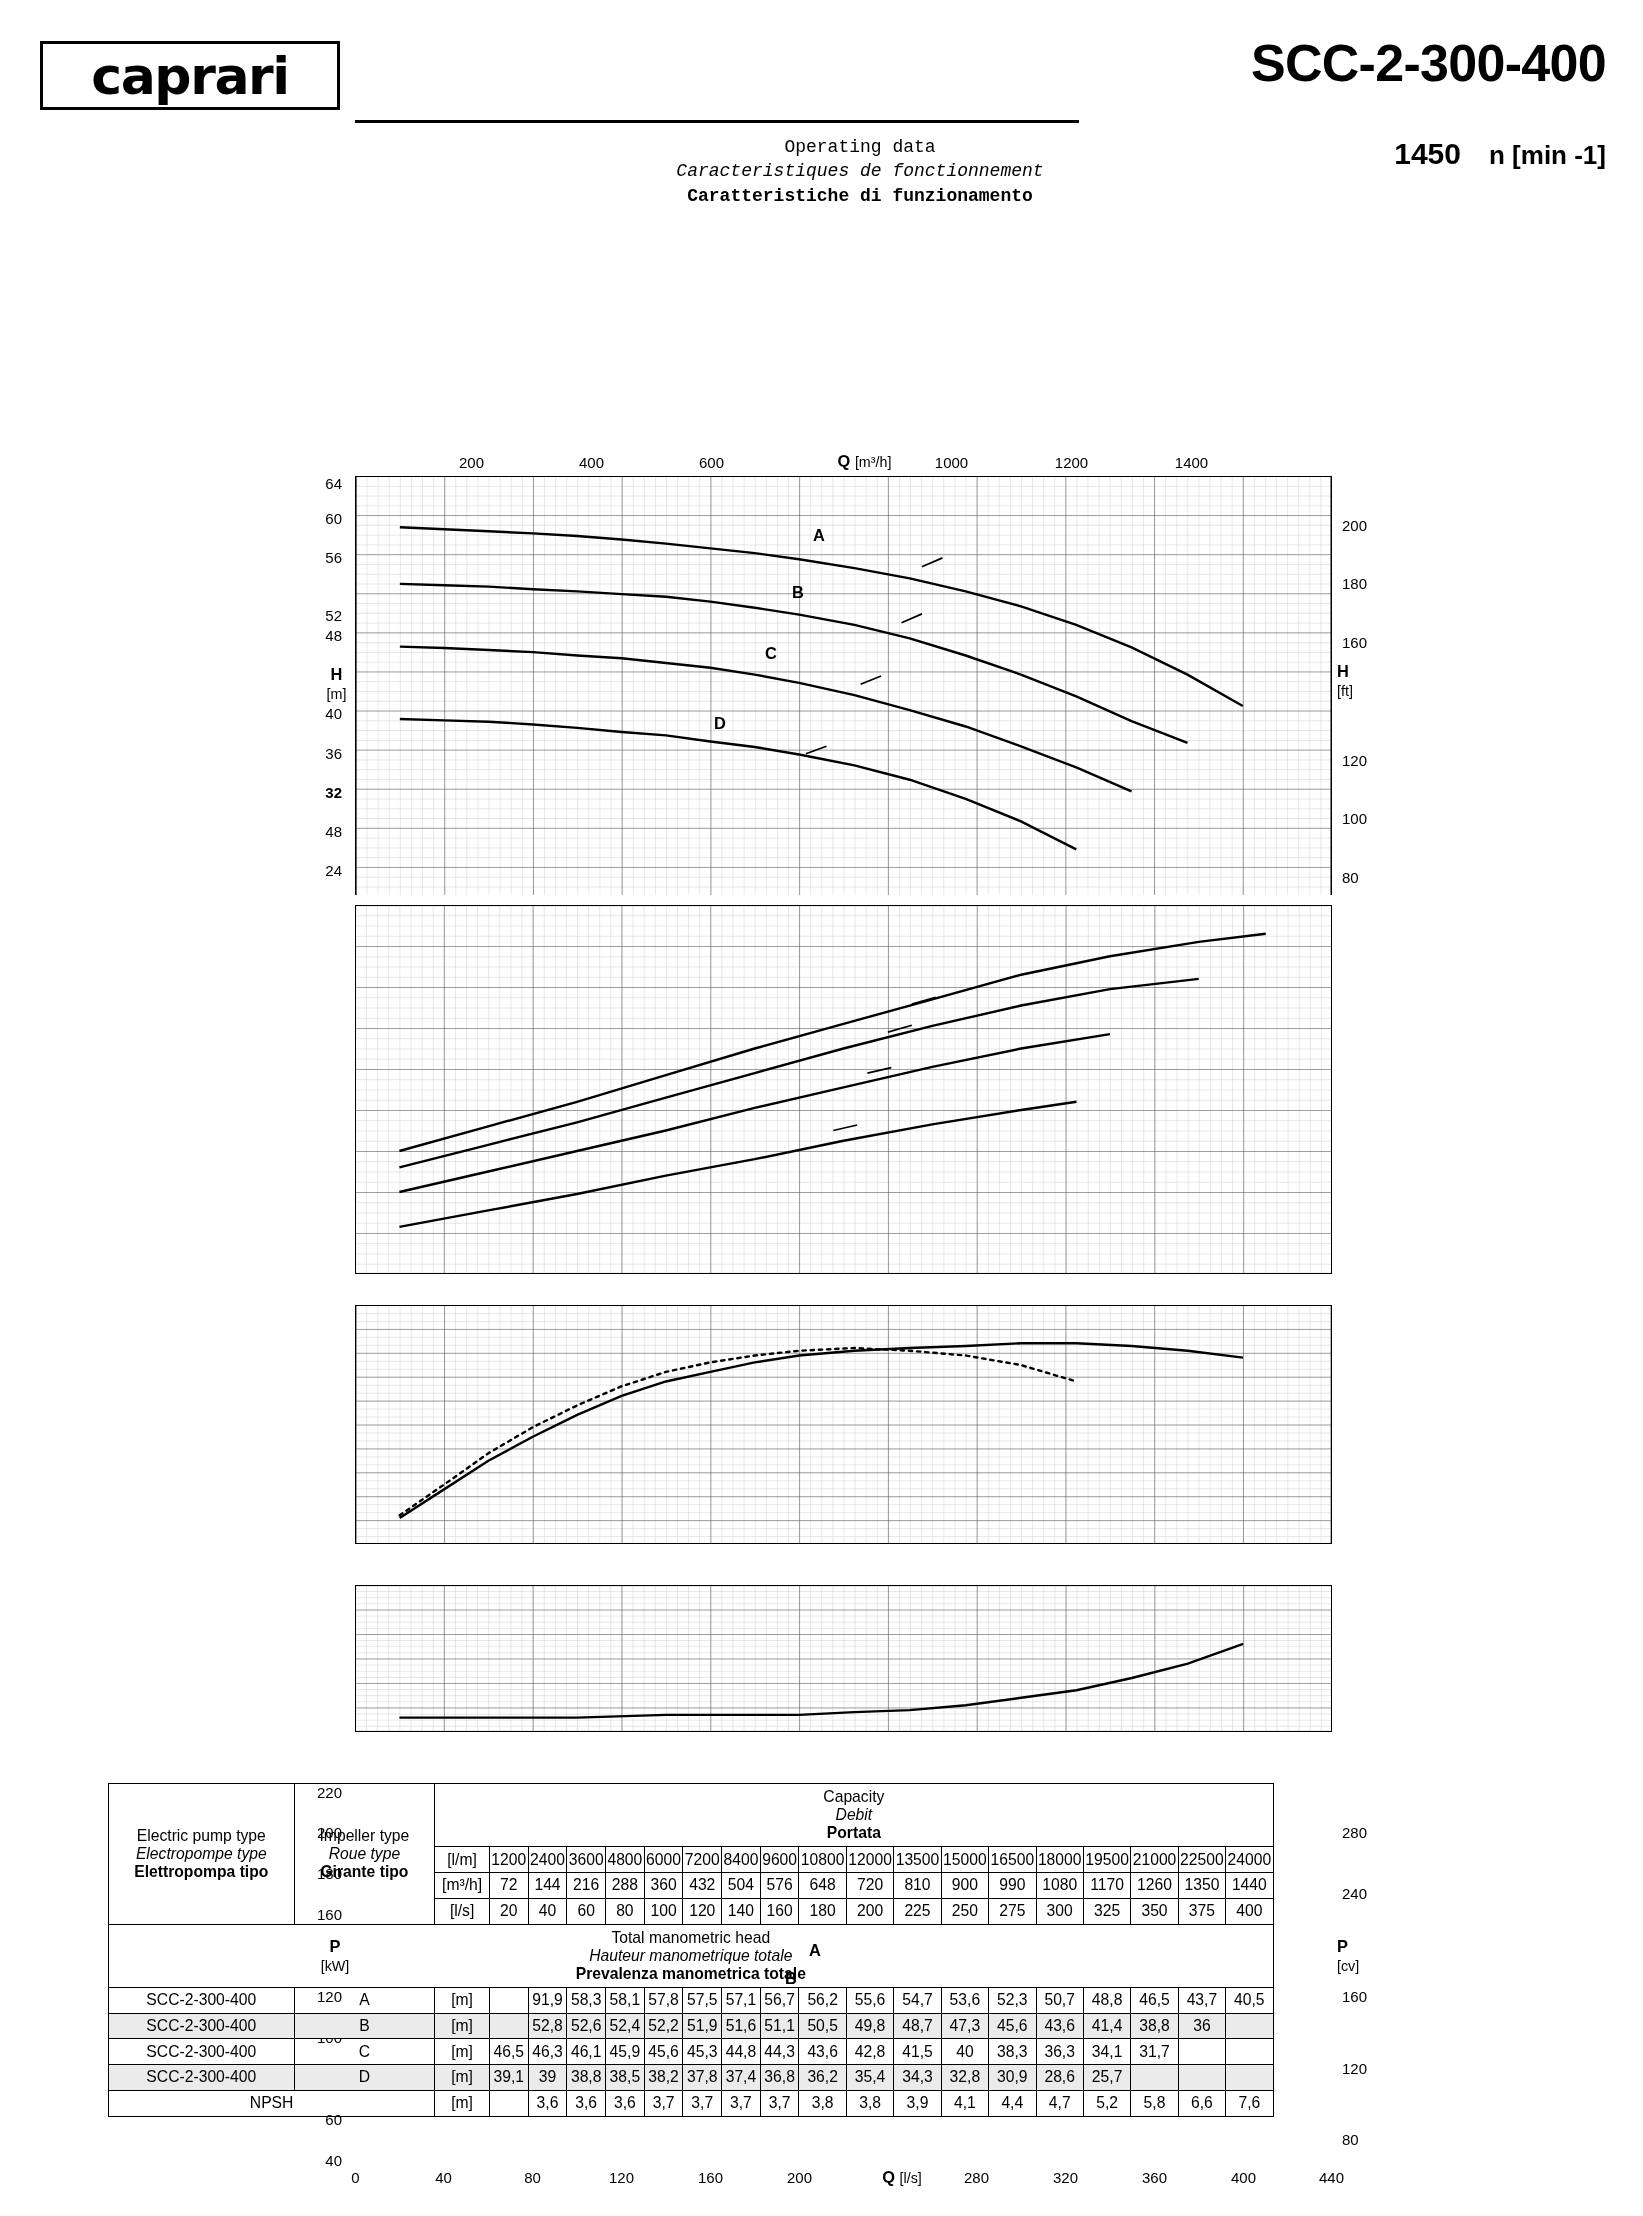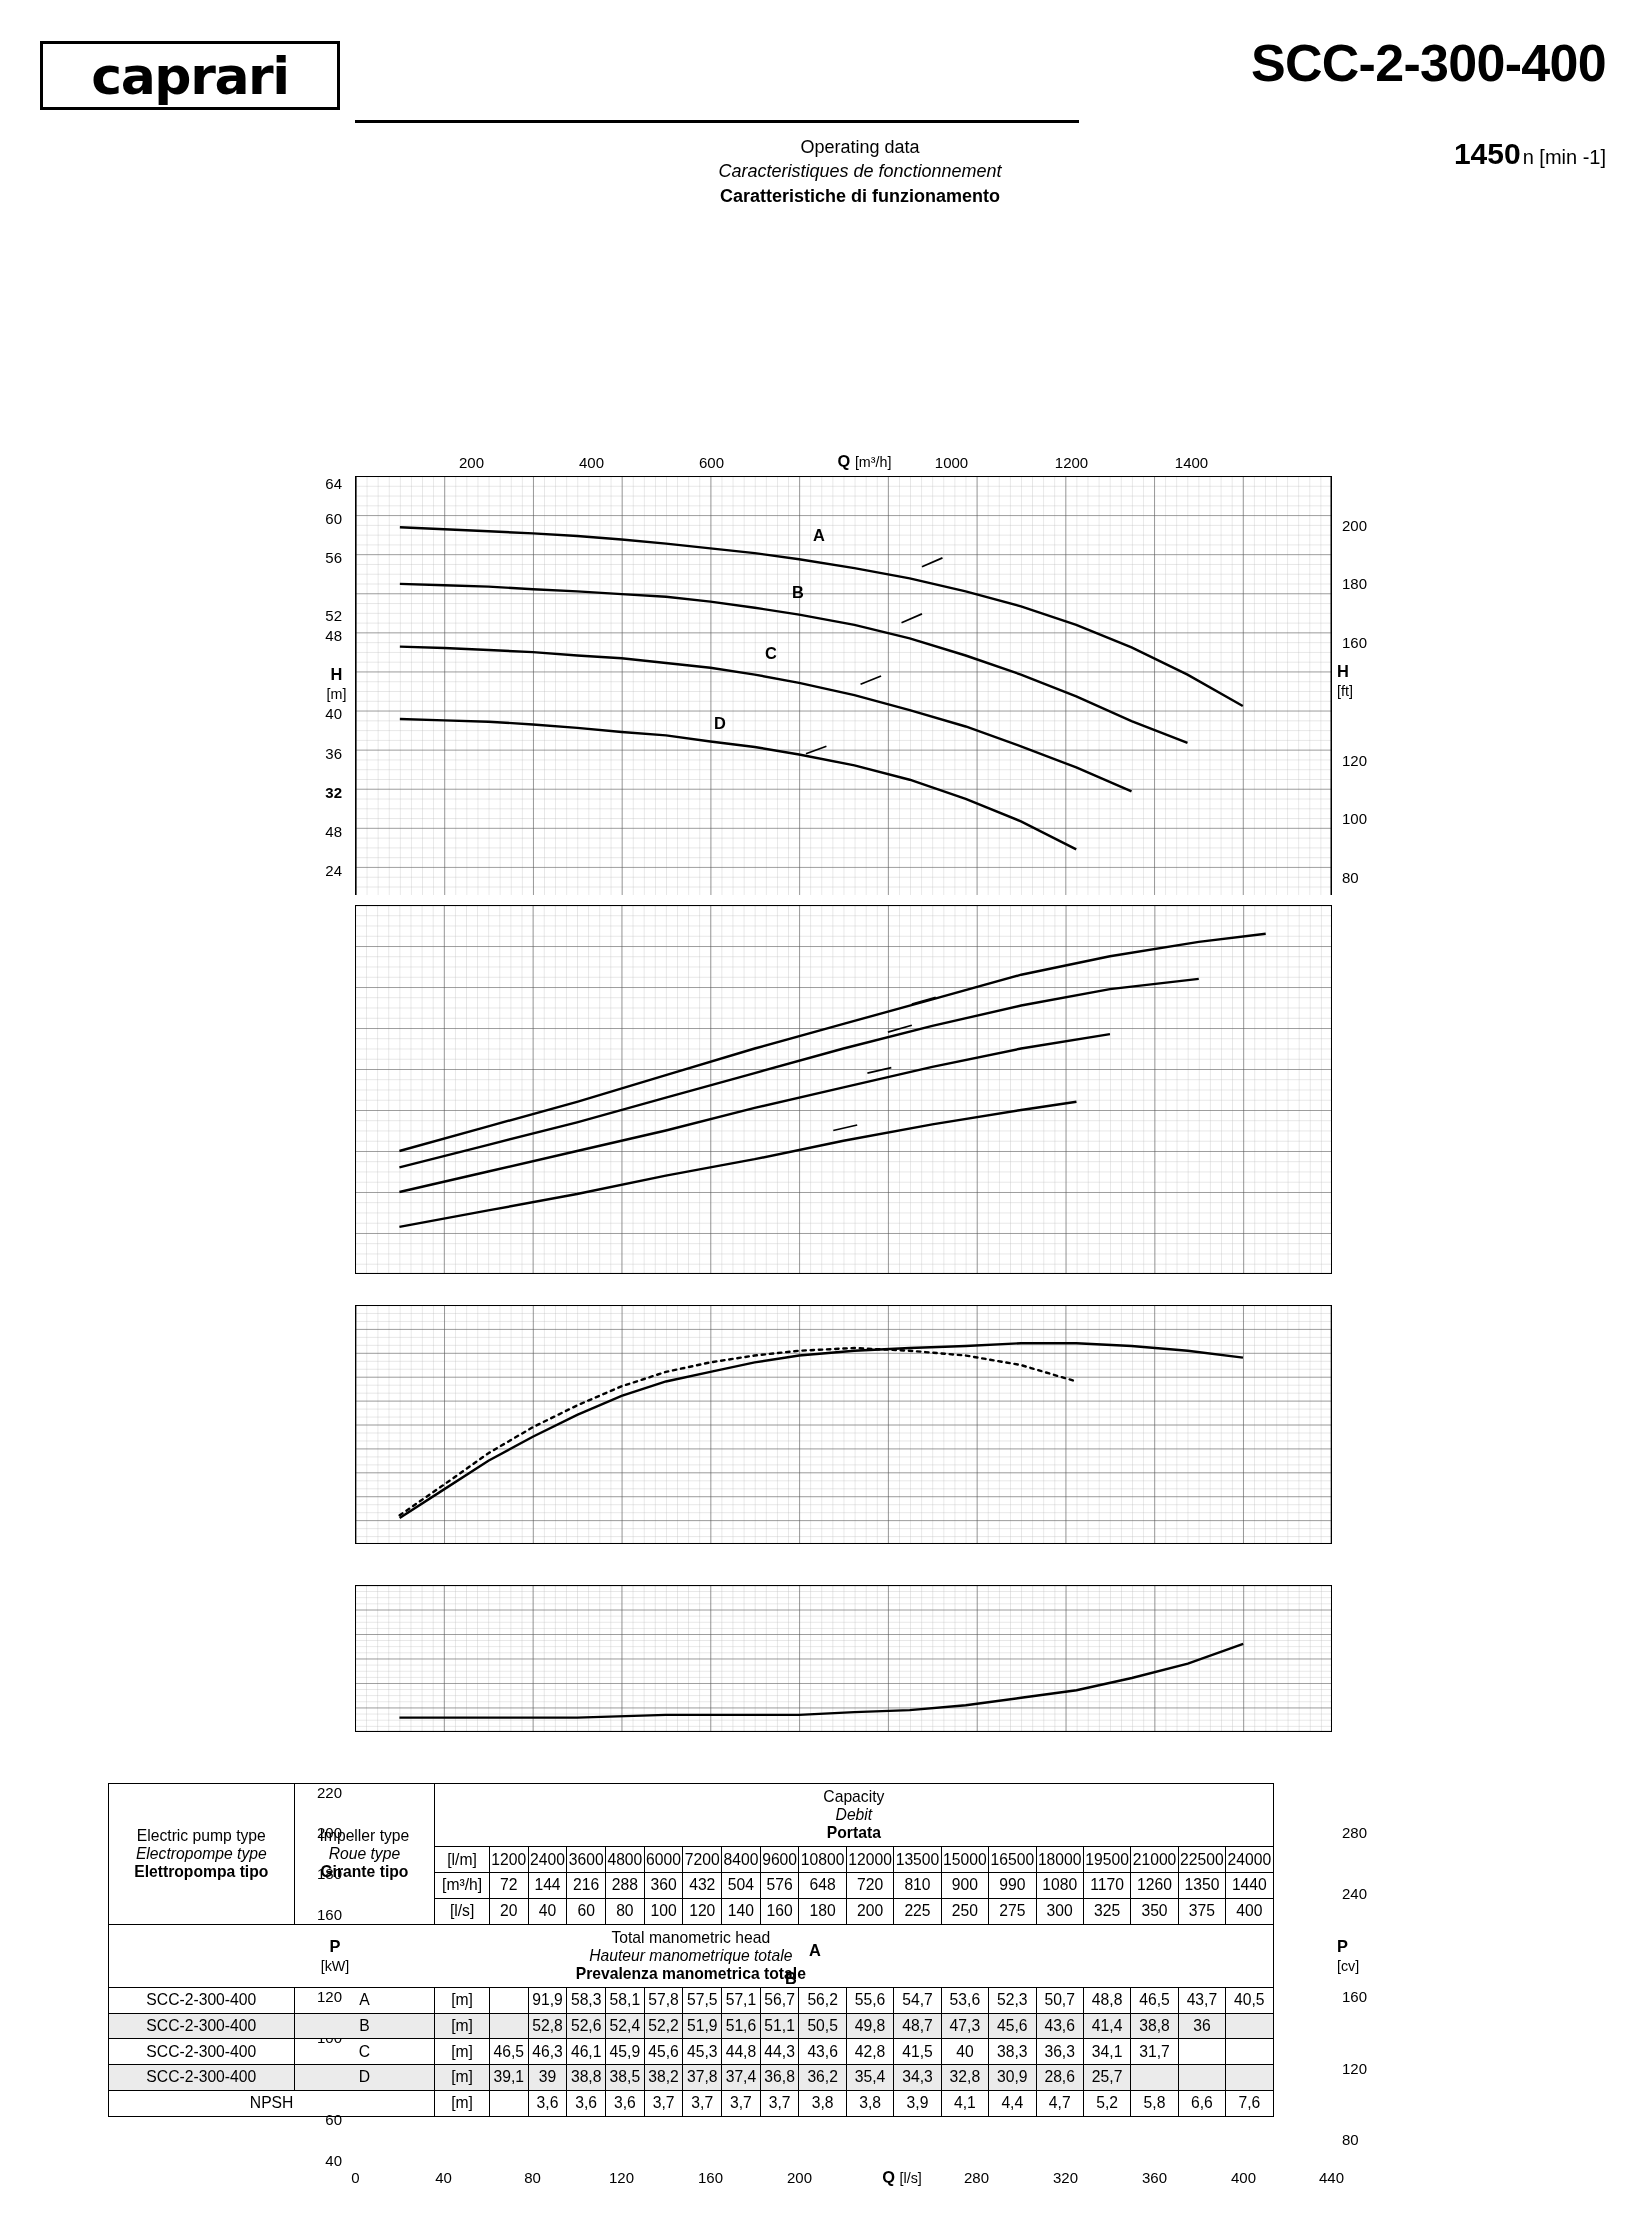--- a/index.html
+++ b/index.html
@@ -6,22 +6,22 @@
   body{width:1644px;height:2216px;font-family:"Liberation Sans",sans-serif;color:#000;position:relative;}
   .page{position:relative;width:1644px;height:2216px;}
 
   
   .logo{position:absolute;left:40px;top:41px;width:294px;height:63px;border:3.4px solid #000;display:flex;align-items:center;justify-content:center;}
   .logo span{font-size:52px;font-weight:bold;letter-spacing:-1.4px;font-family:"DejaVu Sans",sans-serif;}
   .hrule{position:absolute;left:355px;top:120px;width:724px;height:3.4px;background:#000;}
   .title{position:absolute;right:38px;top:33px;font-size:52px;font-weight:bold;letter-spacing:-0.7px;text-align:right;}
   .speedline{position:absolute;right:38px;top:137px;text-align:right;font-size:26px;}
   .speedline b{font-size:30px;font-weight:bold;margin-left:48px;}
-  .speedline .nm{font-weight:normal;margin-left:2px;font-size:20px;}
-  .opdata{position:absolute;left:669px;top:135px;width:382px;text-align:center;line-height:1.35;font-size:18px;}
+  .speedline .nm{font-weight:bold;margin-left:28px;font-size:26px;}
+  .opdata{position:absolute;left:669px;top:135px;width:382px;text-align:center;line-height:1.35;font-size:18px;font-family:Liberation Mono, monospace;}
   .opdata .l2{font-style:italic;}
   .opdata .l3{font-weight:bold;}
 
   
   .chart{position:absolute;background:#fff;}
   .tick{position:absolute;font-size:15px;text-align:center;}
   .ticky{position:absolute;font-size:15px;text-align:right;}
   .curvelabel{position:absolute;font-size:16.4px;font-weight:bold;}
   .axtitle{position:absolute;font-size:16.4px;font-weight:bold;text-align:center;line-height:1.15;}
   .axtitle .u{font-weight:normal;font-size:14.3px;}

